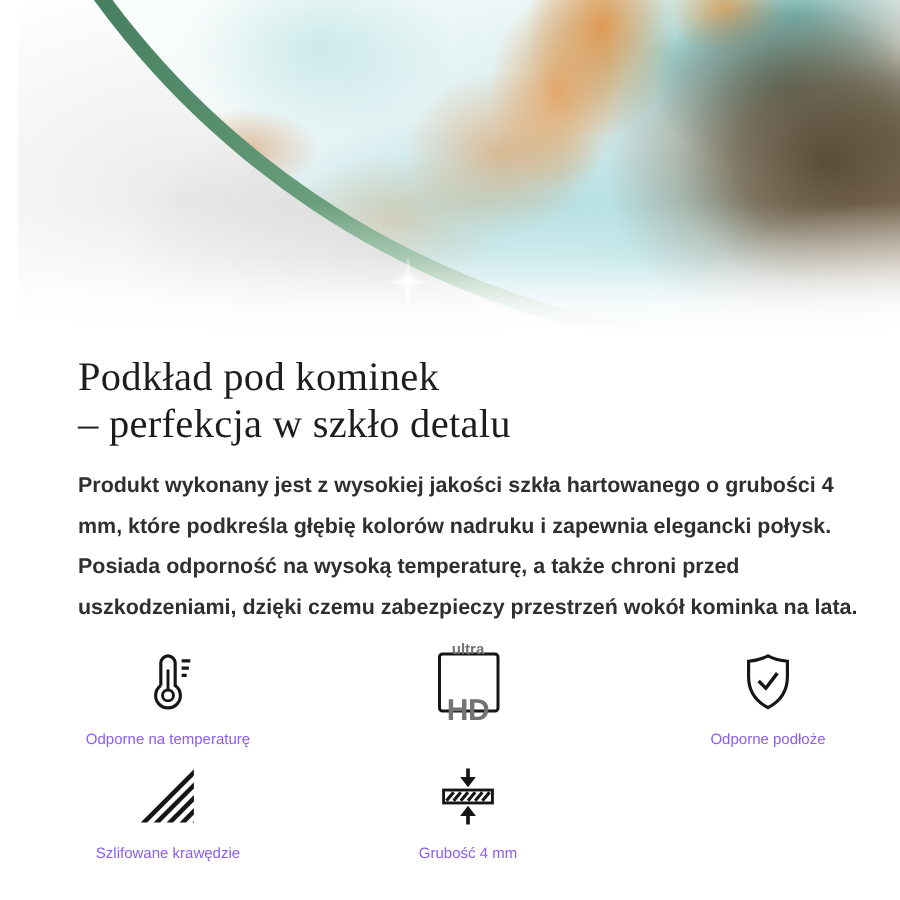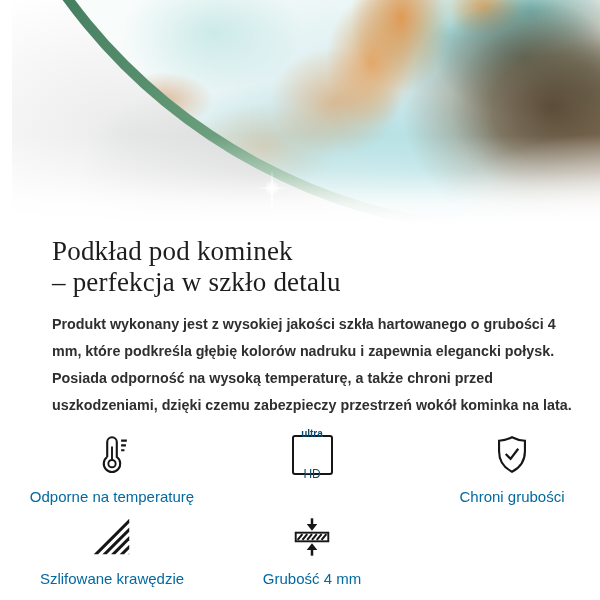--- a/index.html
+++ b/index.html
@@ -78,29 +78,29 @@
     font-size:14.3px;line-height:27px;color:#2f2f31;font-weight:bold;
   }
 
   
   .features{
     margin:12px -40px 0;display:grid;
     grid-template-columns:1fr 1fr 1fr;row-gap:8px;
   }
   .feature{display:flex;flex-direction:column;align-items:center;}
   .icon-wrap{height:48px;display:flex;align-items:center;justify-content:center;}
-  .feature-label{margin-top:9px;font-size:15px;color:#0369a1;}
+  .feature-label{margin-top:9px;font-size:10px;color:#8b5cf6;}
   svg.ficon{display:block;}
   .uhd-box{
     width:41px;height:40px;border:2.5px solid #161616;border-radius:3px;
     display:flex;flex-direction:column;align-items:center;justify-content:center;
-    box-sizing:border-box;color:#0c4a6e;gap:28px;
+    box-sizing:border-box;color:#737373;gap:28px;
   }
   .uhd-top{font-size:10px;line-height:10px;font-weight:600;}
-  .uhd-bottom{font-size:12px;line-height:15px;font-weight:400;letter-spacing:-0.2px;}
+  .uhd-bottom{font-size:20px;line-height:15px;font-weight:700;letter-spacing:-0.2px;}
 </style>
 </head>
 <body>
 
 <div class="page">
 
   <div class="photo">
     <div class="glass-ring"></div>
     <div class="glass-disc"></div>
     <div class="sparkle">
@@ -139,21 +139,21 @@
         </div>
       </div>
 
       <div class="feature">
         <div class="icon-wrap">
           <svg class="ficon" width="46" height="46" viewBox="0 0 48 48" fill="none" stroke="#161616" stroke-width="2.2">
             <path d="M24 5.5 C28 7.6 32.6 8.8 37.5 9.2 L37.5 20 C37.5 30 32 37.3 24 41.5 C16 37.3 10.5 30 10.5 20 L10.5 9.2 C15.4 8.8 20 7.6 24 5.5 Z"></path>
             <path d="M17.5 23 L22.5 28 L30.5 17.5" stroke-width="2.4"></path>
           </svg>
         </div>
-        <div class="feature-label">Chroni grubości</div>
+        <div class="feature-label">Odporne podłoże</div>
       </div>
 
 
       <div class="feature">
         <div class="icon-wrap">
           <svg class="ficon" width="46" height="46" viewBox="0 0 48 48" fill="#161616" stroke="none">
             <polygon points="5,42 42,5 42,9.5 9.5,42"></polygon>
             <polygon points="14,42 42,14 42,18.5 18.5,42"></polygon>
             <polygon points="23,42 42,23 42,27.5 27.5,42"></polygon>
             <polygon points="32,42 42,32 42,36.5 36.5,42"></polygon>

